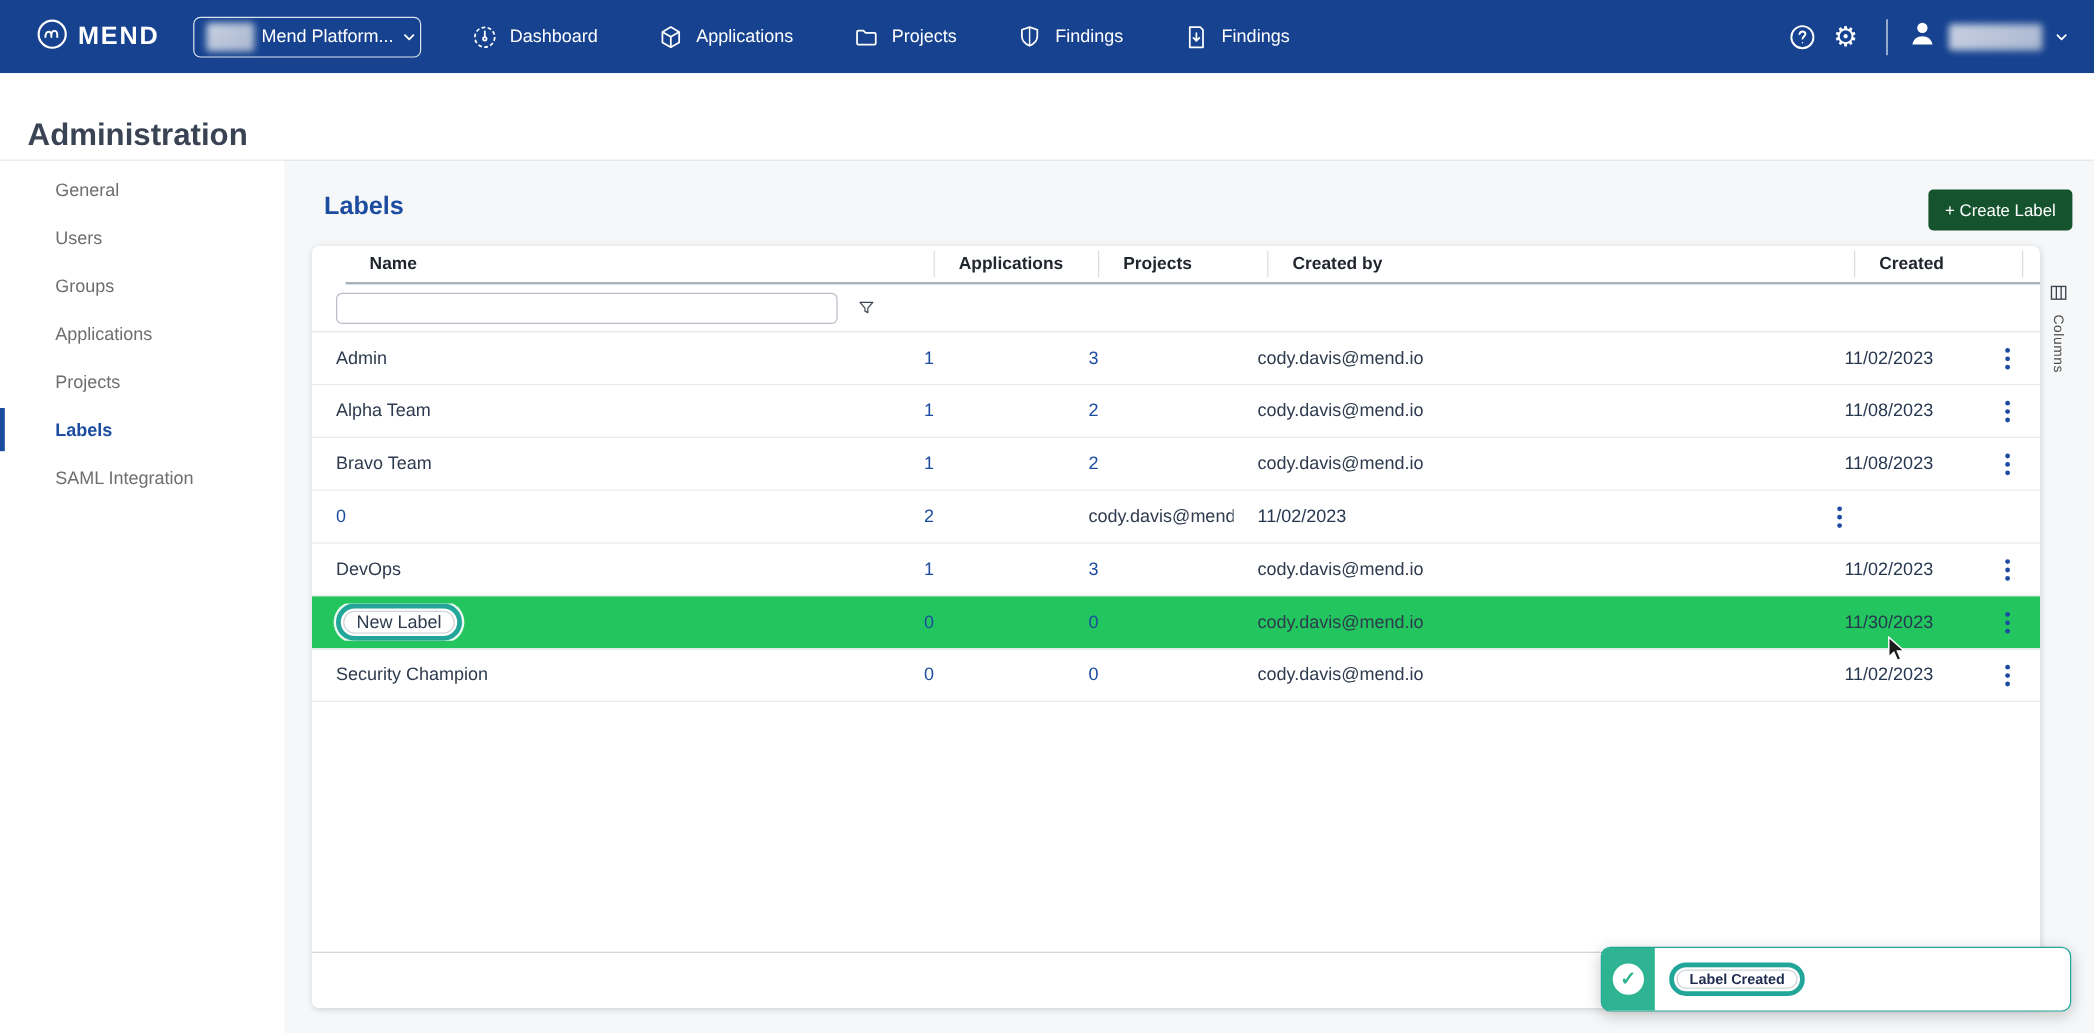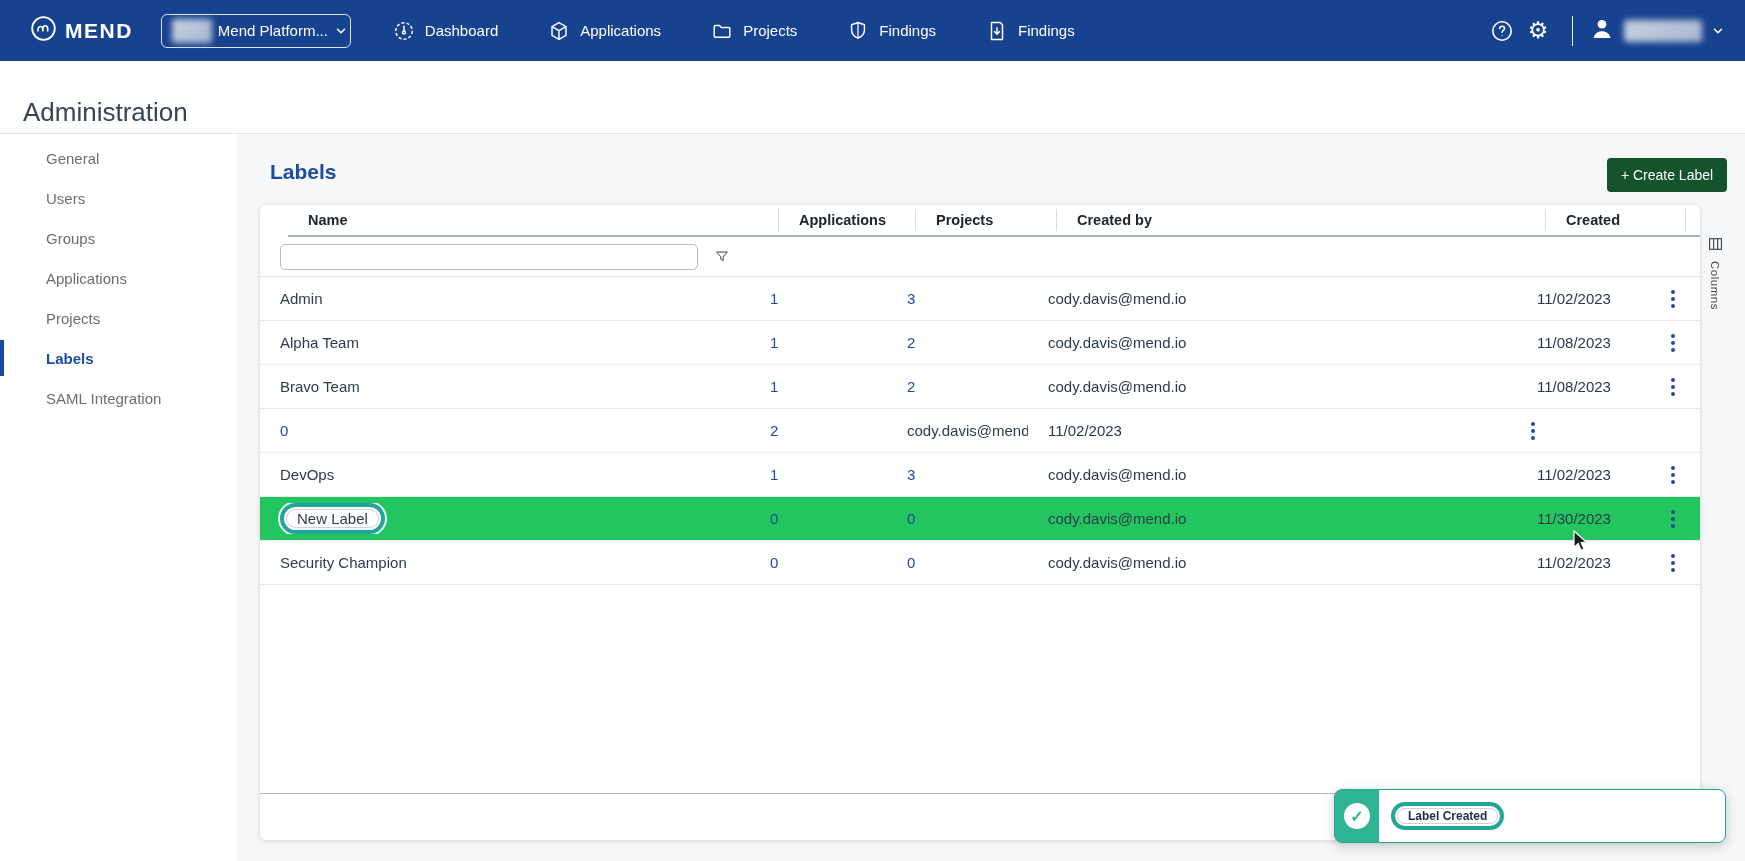--- a/index.html
+++ b/index.html
@@ -22,21 +22,21 @@
   .nav-right { margin-left:auto; display:flex; align-items:center; margin-right:20px; }
   .icon-btn { width:36px; height:36px; display:flex; align-items:center; justify-content:center; cursor:pointer; }
   .gear-glyph { font-size:23px; line-height:1; }
   .nav-divider { width:1px; height:30px; background:rgba(255,255,255,.9); margin:0 16px; }
   .user-cluster { display:flex; align-items:center; gap:9px; cursor:pointer; }
   .user-blur { width:78px; height:22px; }
 
   
   .page-header { position:absolute; left:0; top:61px; width:1745px; height:73px; background:#fff;
                  border-bottom:1px solid #e3e3e3; display:flex; align-items:center; }
-  .page-title { font-size:26px; color:#3a4354; margin-left:23px; font-weight:400;margin-top:30px; }
+  .page-title { font-size:26px; color:#3a4354; margin-left:23px; font-weight:700;margin-top:30px; }
 
   
   .sidebar { position:absolute; left:0; top:134px; width:237px; height:727px; background:#fff; }
   .side-item { position:relative; height:40px; display:flex; align-items:center; padding-left:46px;
                font-size:15px; color:#6e6e6e; cursor:pointer; }
   .side-item.active { color:#1b4ca0; font-weight:700; }
   .side-item.active::before { content:""; position:absolute; left:0; top:2px; width:4px; height:36px; background:#1b4ca0; }
   .side-list { padding-top:4px; }
 
   

